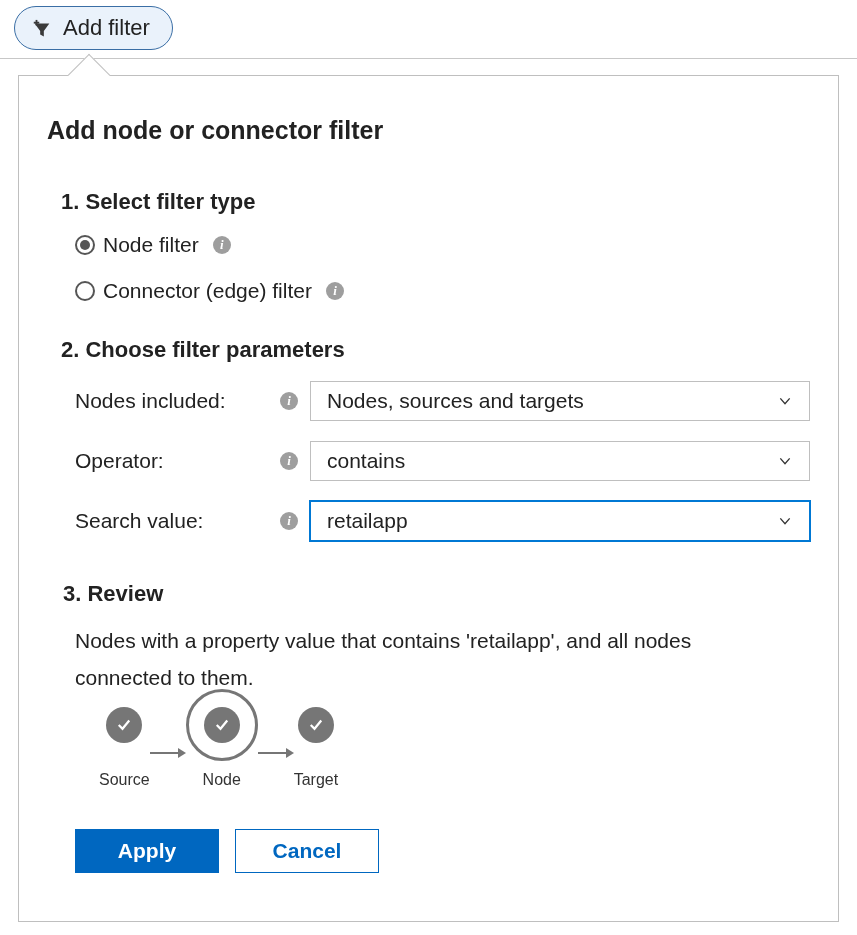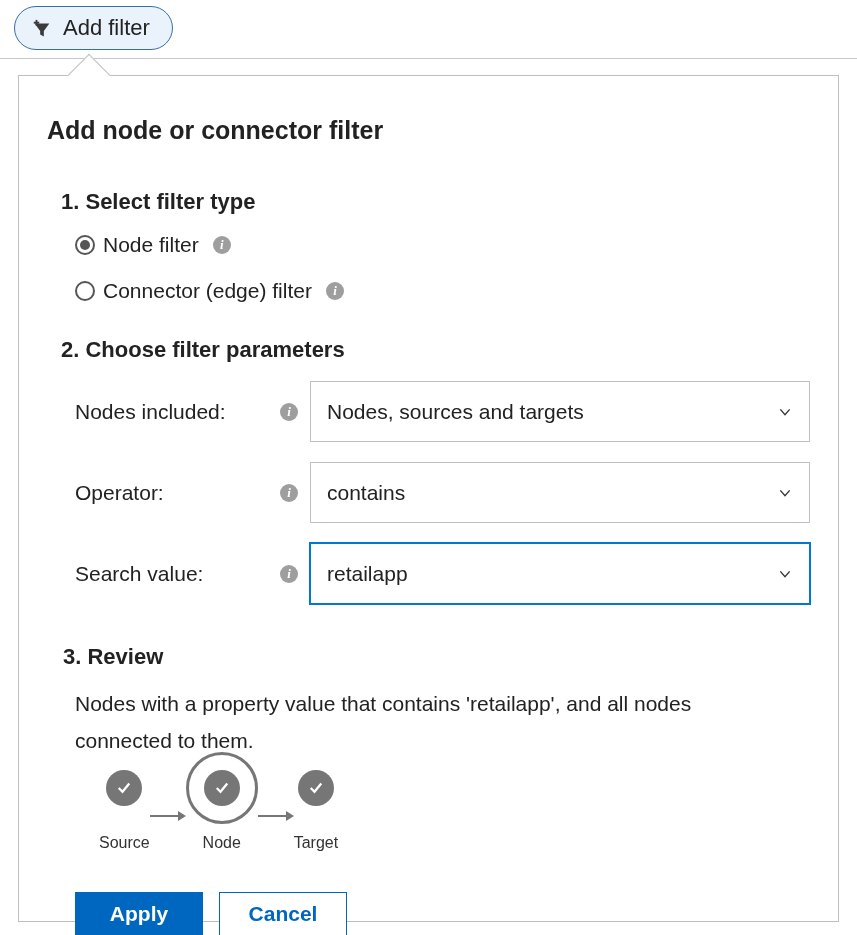--- a/index.html
+++ b/index.html
@@ -133,21 +133,21 @@
       margin-bottom: 20px;
     }
     .param-label {
       width: 205px;
       font-size: 21px;
     }
     .param-info { width: 30px; display:flex; align-items:center; }
     .select {
       flex: 1;
       border: 1px solid #bfbfbf;
-      height: 61px;
+      height: 40px;
       display: flex;
       align-items: center;
       justify-content: space-between;
       padding: 0 16px;
       font-size: 21px;
       background: #fff;
       cursor: pointer;
     }
     .select.focused {
       border: 1px solid #0078d4;
@@ -207,21 +207,21 @@
     }
 
     
     .btn-row {
       display: flex;
       gap: 16px;
       margin-top: 40px;
       margin-left: 12px;
     }
     .btn {
-      width: 128px;
+      width: 144px;
       height: 44px;
       display: flex;
       align-items: center;
       justify-content: center;
       font-size: 21px;
       font-weight: 600;
       cursor: pointer;
       border: 1px solid transparent;
     }
     .btn-primary { background: #0067c0; color: #fff; }

